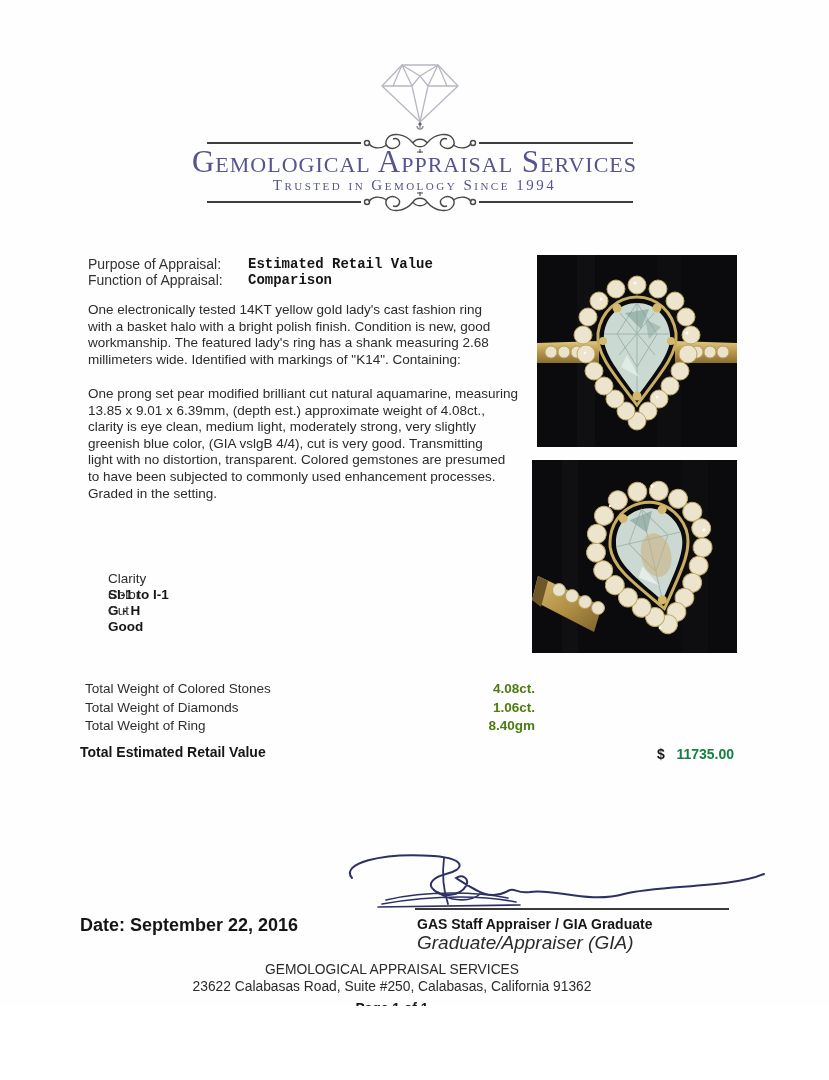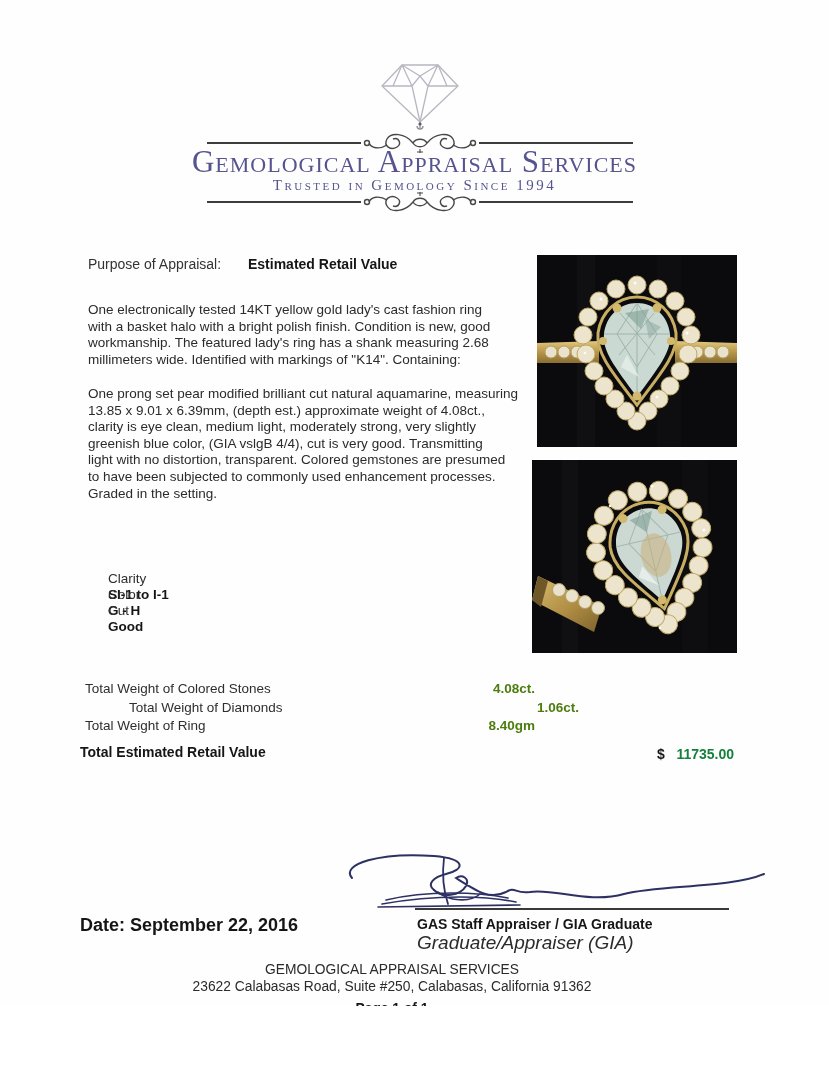--- a/index.html
+++ b/index.html
@@ -16,21 +16,21 @@
   .brand-title{position:absolute;left:0;top:144px;width:829px;text-align:center;
       font-family:"Liberation Serif",serif;font-variant:small-caps;
       font-size:31px;letter-spacing:1px;color:#55548e;white-space:nowrap;}
   .brand-tagline{position:absolute;left:0;top:177px;width:829px;text-align:center;
       font-family:"Liberation Serif",serif;font-variant:small-caps;
       font-size:15px;letter-spacing:2.5px;color:#55548e;white-space:nowrap;}
 
   
   .kv{position:absolute;display:flex;font-size:14px;line-height:16px;}
   .kv .k{width:160px;color:#333;}
-  .kv .v{font-weight:bold;color:#151515;}
+  .kv .v{font-weight:bold;color:#151515;font-family:Liberation Mono, monospace;}
   .para{position:absolute;left:88px;width:470px;font-size:13.5px;line-height:16.6px;
         white-space:pre-line;color:#2b2b2b;}
   .grade-row{position:absolute;left:108px;display:flex;font-size:13.5px;line-height:16px;flex-direction:column;}
   .grade-row .k{width:97px;}
   .grade-row .v{font-weight:bold;color:#151515;}
   .tot-row{position:absolute;left:85px;display:flex;font-size:13.5px;line-height:18px;}
   .tot-row .k{width:390px;}
   .tot-row .v{width:60px;text-align:right;font-weight:bold;color:#4d7c0f;}
   .total-line-label{position:absolute;left:80px;top:744px;font-size:14px;font-weight:bold;color:#151515;}
   .currency{position:absolute;left:657px;top:746px;font-size:14px;font-weight:bold;color:#151515;}
@@ -95,20 +95,24 @@
         <circle cx="112" cy="13" r="2.5"></circle>
       <path d="M52,13 C55,18 63,18 66,13 C63,8 55,8 52,13 Z"></path>
       <path d="M59,19 L59,23 M56,22 L62,22" stroke-width="1.1"></path>
     </svg>
     <div class="hline"></div>
   </div>
 
   <div class="kv" style="left:88px;top:256px;">
     <span class="k">Purpose of Appraisal:</span>
     <span class="v">Estimated Retail Value</span>
+  </div>
+  <div class="kv" style="left:88px;top:272px;">
+    <span class="k">Function of Appraisal:</span>
+    <span class="v">Comparison</span>
   </div>
 
   <div class="para" style="top:302px;">One electronically tested 14KT yellow gold lady's cast fashion ring
 with a basket halo with a bright polish finish. Condition is new, good
 workmanship. The featured lady's ring has a shank measuring 2.68
 millimeters wide. Identified with markings of "K14".  Containing:</div>
   <div class="para" style="top:386px;">One prong set pear modified brilliant cut natural aquamarine, measuring
 13.85 x 9.01 x 6.39mm, (depth est.) approximate weight of 4.08ct.,
 clarity is eye clean, medium light, moderately strong, very slightly
 greenish blue color, (GIA vslgB 4/4), cut is very good. Transmitting
@@ -261,21 +265,21 @@
           <circle cx="78" cy="46" r="1.3"></circle>
         <circle cx="128" cy="168" r="1.3"></circle>
       </g>
     </svg>
   </div>
 
   <div class="tot-row" style="top:680px;">
     <span class="k">Total Weight of Colored Stones</span>
     <span class="v">4.08ct.</span>
   </div>
-  <div class="tot-row" style="top:699px;margin-left:44px;">
+  <div class="tot-row" style="top:699px;">
     <span class="k">Total Weight of Diamonds</span>
     <span class="v">1.06ct.</span>
   </div>
   <div class="tot-row" style="top:717px;">
     <span class="k">Total Weight of Ring</span>
     <span class="v">8.40gm</span>
   </div>
 
   <div class="total-line-label">Total Estimated Retail Value</div>
   <div class="currency">$</div>

